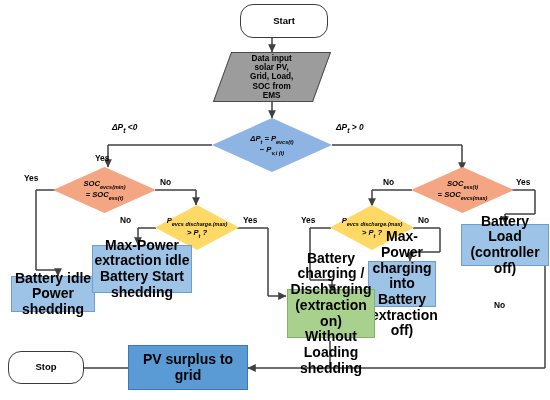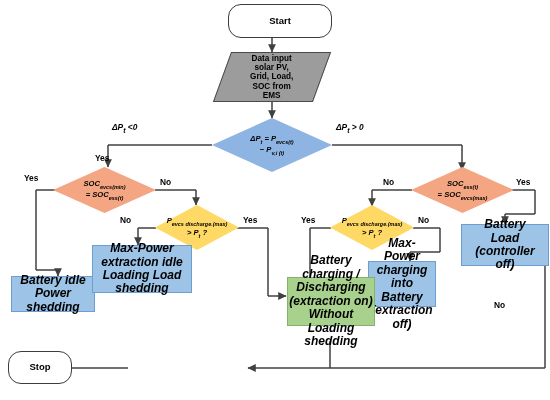--- a/index.html
+++ b/index.html
@@ -41,23 +41,22 @@
   
   .data-node{
     background:#9c9c9c;
     border:1.4px solid #4a4a4a;
     transform:skewX(-20deg);
     font-size:8.2px;
   }
   .data-node > span{ display:block; transform:skewX(20deg); }
   
   .proc{
-    font-size:12px;
+    font-size:14px;
     border:1px solid #6f93bf;
-    font-style:italic;
   }
   .proc.blue{ background:#9dc3e6; border-color:#6e9ecf; }
   .proc.blue-strong{ background:#5b9bd5; border-color:#3f78b0; }
   .proc.green{ background:#a9d18e; border-color:#86b168; }
   
   .dia{ background:transparent; border:none; }
   .dia .shape{
     position:absolute; left:0; top:0; width:100%; height:100%;
   }
   .dia .txt{
@@ -139,21 +138,21 @@
       <path d="M330,341 L330,368"></path>
       <path d="M330,368 L248,368" marker-end="url(#ah)"></path>
 
       <path d="M545,255 L545,368"></path>
       <path d="M545,368 L330,368"></path>
 
       <path d="M128,368 L72,368"></path>
     </g>
   </svg>
 
-  <div class="node terminator" style="left:228px;top:4px;width:104px;height:34px;">
+  <div class="node terminator" style="left:240px;top:4px;width:88px;height:34px;">
     <span>Start</span>
   </div>
 
   <div class="node data-node" style="left:222px;top:52px;width:100px;height:50px;">
     <span>
       <span>Data input</span><br>
       <span>solar PV,</span><br>
       <span>Grid, Load,</span><br>
       <span>SOC from</span><br>
       <span>EMS</span>
@@ -215,21 +214,21 @@
       <span>Battery idle</span><br>
       <span>Power</span><br>
       <span>shedding</span>
     </span>
   </div>
 
   <div class="node proc blue" style="left:92px;top:245px;width:100px;height:48px;text-align:center;">
     <span>
       <span>Max-Power</span><br>
       <span>extraction idle</span><br>
-      <span>Loading Load</span><br>
+      <span>Battery Start</span><br>
       <span>shedding</span>
     </span>
   </div>
 
   <div class="node proc blue" style="left:461px;top:224px;width:88px;height:42px;">
     <span>
       <span>Battery</span><br>
       <span>Load (controller</span><br>
       <span>off)</span>
     </span>
@@ -237,32 +236,35 @@
 
   <div class="node proc blue" style="left:368px;top:261px;width:68px;height:46px;">
     <span>
       <span>Max- Power</span><br>
       <span>charging into</span><br>
       <span>Battery</span><br>
       <span>(extraction off)</span>
     </span>
   </div>
 
-  <div class="node proc green" style="left:287px;top:277px;width:88px;height:49px;">
+  <div class="node proc green" style="left:287px;top:289px;width:88px;height:49px;">
     <span>
       <span>Battery charging /</span><br>
       <span>Discharging</span><br>
       <span>(extraction on)</span><br>
       <span>Without Loading</span><br>
       <span>shedding</span>
     </span>
   </div>
 
-
-  <div class="node terminator" style="left:8px;top:351px;width:64px;height:33px;">
+  <div class="node proc blue-strong" style="left:128px;top:345px;width:120px;height:45px;">
+    <span>PV surplus to grid</span>
+  </div>
+
+  <div class="node terminator" style="left:8px;top:351px;width:76px;height:33px;">
     <span>Stop</span>
   </div>
 
   <div class="lbl" style="left:112px;top:122px;">
     <span class="frm">ΔP<sub>t</sub> &lt;0</span>
   </div>
   <div class="lbl" style="left:336px;top:122px;">
     <span class="frm">ΔP<sub>t</sub> &gt; 0</span>
   </div>
   <div class="lbl" style="left:95px;top:153px;">Yes</div>

